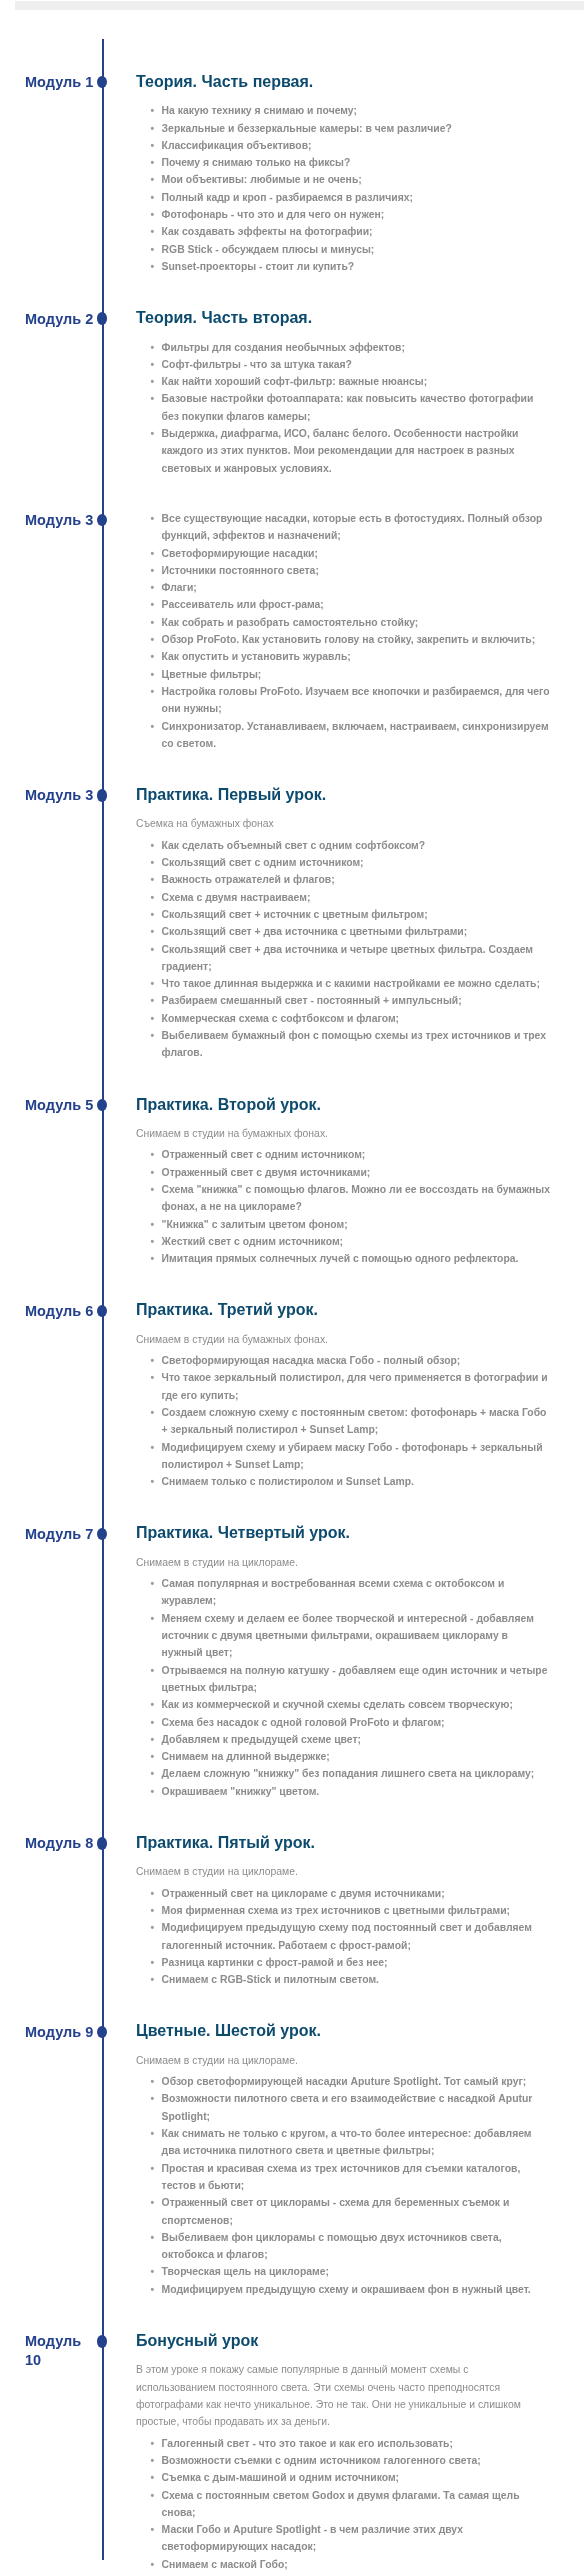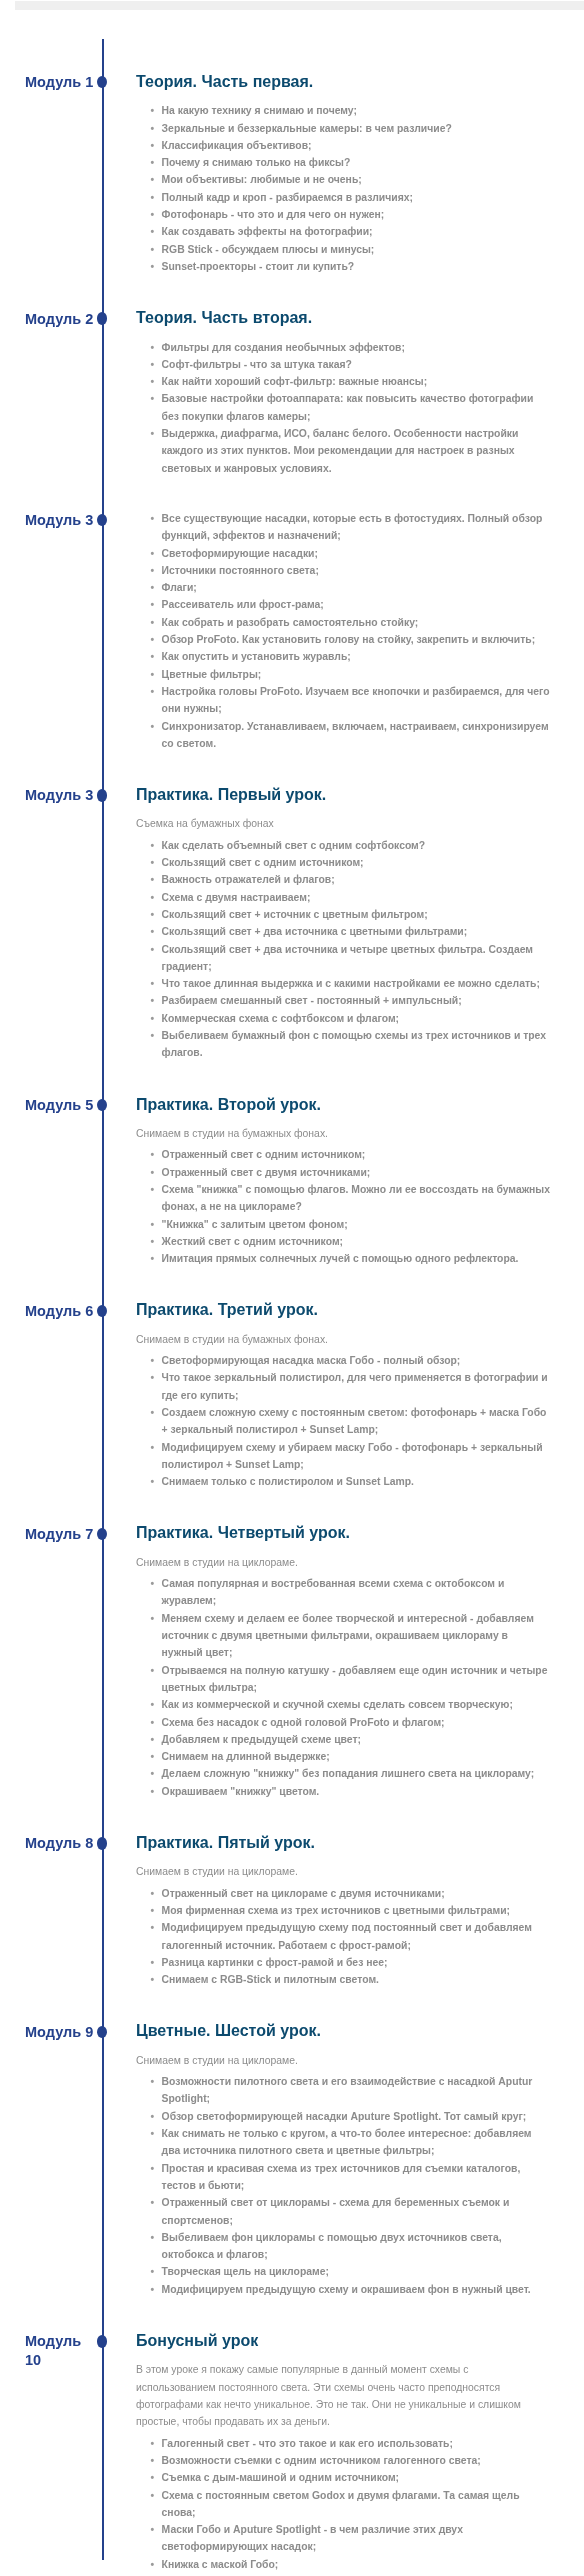--- a/index.html
+++ b/index.html
@@ -262,22 +262,22 @@
     </div>
   </section>
 
   <section class="module">
     <div class="module-label">Модуль 9</div>
     <span class="dot"></span>
     <div class="module-content">
       <h2 class="module-title">Цветные. Шестой урок.</h2>
       <p class="module-subtitle">Снимаем в студии на циклораме.</p>
       <ul class="module-items">
+            <li class="module-item">Обзор светоформирующей насадки Aputure Spotlight. Тот самый круг;</li>
             <li class="module-item">Возможности пилотного света и его взаимодействие с насадкой Aputur Spotlight;</li>
-            <li class="module-item">Обзор светоформирующей насадки Aputure Spotlight. Тот самый круг;</li>
             <li class="module-item">Как снимать не только с кругом, а что-то более интересное: добавляем два источника пилотного света и цветные фильтры;</li>
             <li class="module-item">Простая и красивая схема из трех источников для съемки каталогов, тестов и бьюти;</li>
             <li class="module-item">Отраженный свет от циклорамы - схема для беременных съемок и спортсменов;</li>
             <li class="module-item">Выбеливаем фон циклорамы с помощью двух источников света, октобокса и флагов;</li>
             <li class="module-item">Творческая щель на циклораме;</li>
             <li class="module-item">Модифицируем предыдущую схему и окрашиваем фон в нужный цвет.</li>
           </ul>
     </div>
   </section>
 
@@ -286,21 +286,21 @@
     <span class="dot"></span>
     <div class="module-content">
       <h2 class="module-title">Бонусный урок</h2>
       <p class="module-subtitle">В этом уроке я покажу самые популярные в данный момент схемы с использованием постоянного света. Эти схемы очень часто преподносятся фотографами как нечто уникальное. Это не так. Они не уникальные и слишком простые, чтобы продавать их за деньги.</p>
       <ul class="module-items">
             <li class="module-item">Галогенный свет - что это такое и как его использовать;</li>
             <li class="module-item">Возможности съемки с одним источником галогенного света;</li>
             <li class="module-item">Съемка с дым-машиной и одним источником;</li>
             <li class="module-item">Схема с постоянным светом Godox и двумя флагами. Та самая щель снова;</li>
             <li class="module-item">Маски Гобо и Aputure Spotlight - в чем различие этих двух светоформирующих насадок;</li>
-            <li class="module-item">Книжка с маской Гобо;</li>
+            <li class="module-item">Снимаем с маской Гобо;</li>
             <li class="module-item">Снимаем с маской Гобо и пилотным светом;</li>
             <li class="module-item">Снимаем с Aputure Spotlight, цветным фильтром и пилотным светом.</li>
           </ul>
     </div>
   </section>
 </div>
 </div>
 
 
 </body></html>

